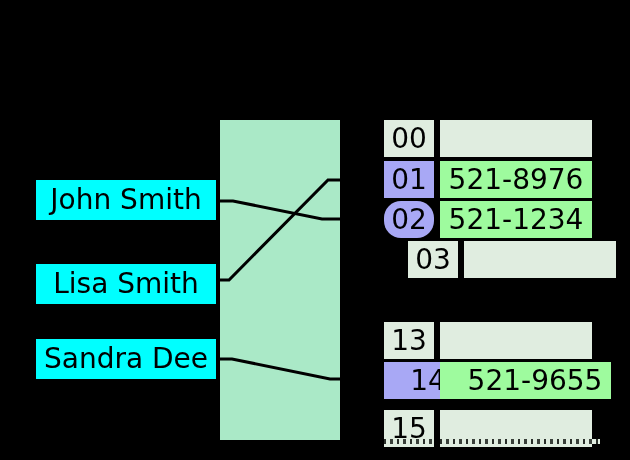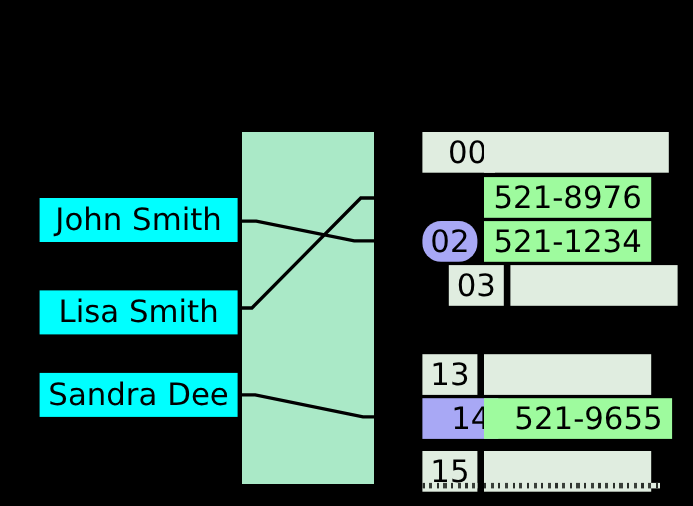--- a/index.html
+++ b/index.html
@@ -64,21 +64,21 @@
     width: 152px;
     height: 37px;
     display: flex;
     align-items: center;
     justify-content: center;
     font-size: 28px;
     line-height: 1;
     z-index: 3;
   }
   
-  .row-0 { top: 120px; padding-left: 16px; }
+  .row-0 { top: 120px; }
   .row-1 { top: 161px; }
   .row-2 { top: 201px; }
   .row-3 { top: 241px; margin-left: 24px; }
   .row-4 { top: 322px; }
   .row-5 { top: 362px; padding-left: 19px; }
   .row-6 { top: 410px; }
   
   .text-remnant {
     position: absolute;
     top: 439px;
@@ -114,20 +114,21 @@
   <div class="key-box" style="top: 264px; background-color: rgb(0, 255, 255);">
     <span>Lisa Smith</span>
   </div>
   <div class="key-box" style="top: 339px; background-color: rgb(0, 255, 255);">
     <span>Sandra Dee</span>
   </div>
 
   <div class="bucket-index row-0" style="background-color: rgb(224, 237, 224);">00</div>
   <div class="bucket-value row-0" style="background-color: rgb(224, 237, 224);"></div>
 
+  <div class="bucket-index row-1" style="background-color: rgb(168, 168, 245);">01</div>
   <div class="bucket-value row-1" style="background-color: rgb(158, 251, 158);">521-8976</div>
 
   <div class="bucket-index row-2" style="background-color: rgb(168, 168, 245); border-radius: 17px;">02</div>
   <div class="bucket-value row-2" style="background-color: rgb(158, 251, 158);">521-1234</div>
 
   <div class="bucket-index row-3" style="background-color: rgb(224, 237, 224);">03</div>
   <div class="bucket-value row-3" style="background-color: rgb(224, 237, 224);"></div>
 
   <div class="bucket-index row-4" style="background-color: rgb(224, 237, 224);">13</div>
   <div class="bucket-value row-4" style="background-color: rgb(224, 237, 224);"></div>

